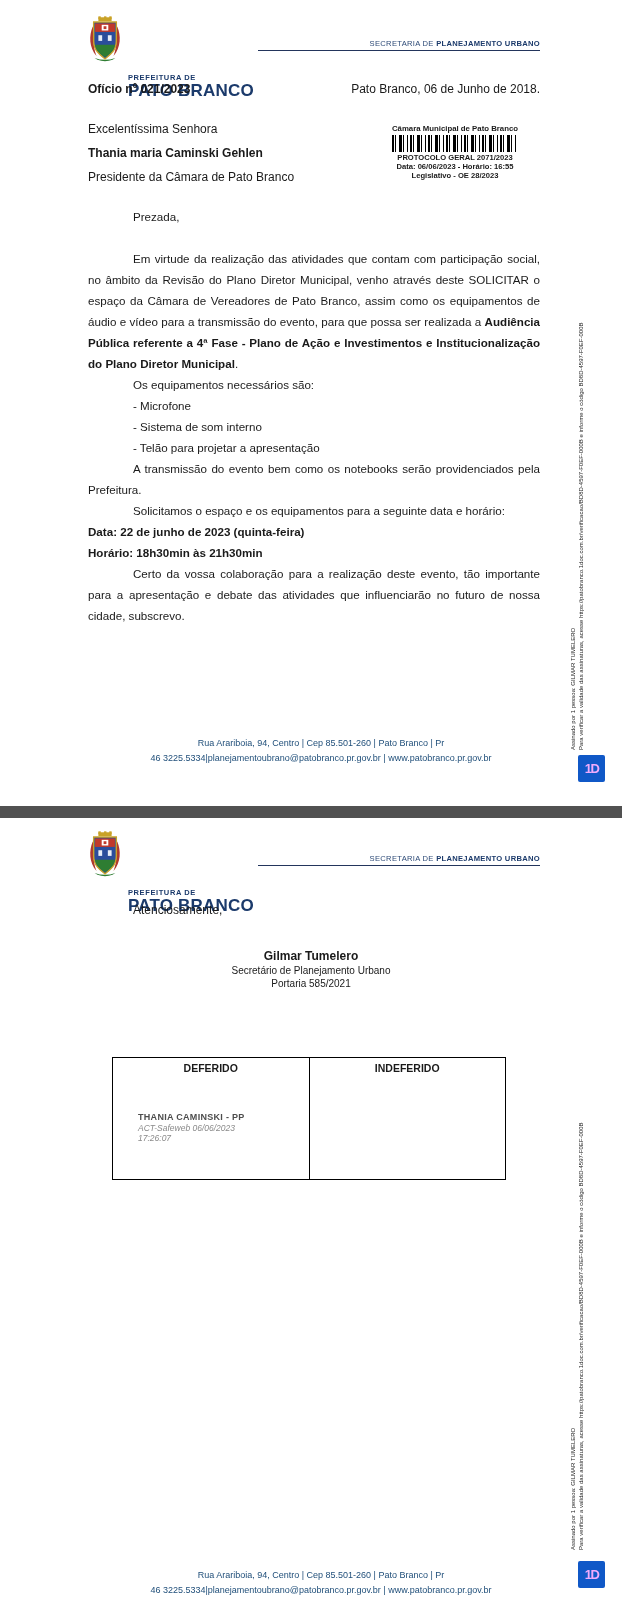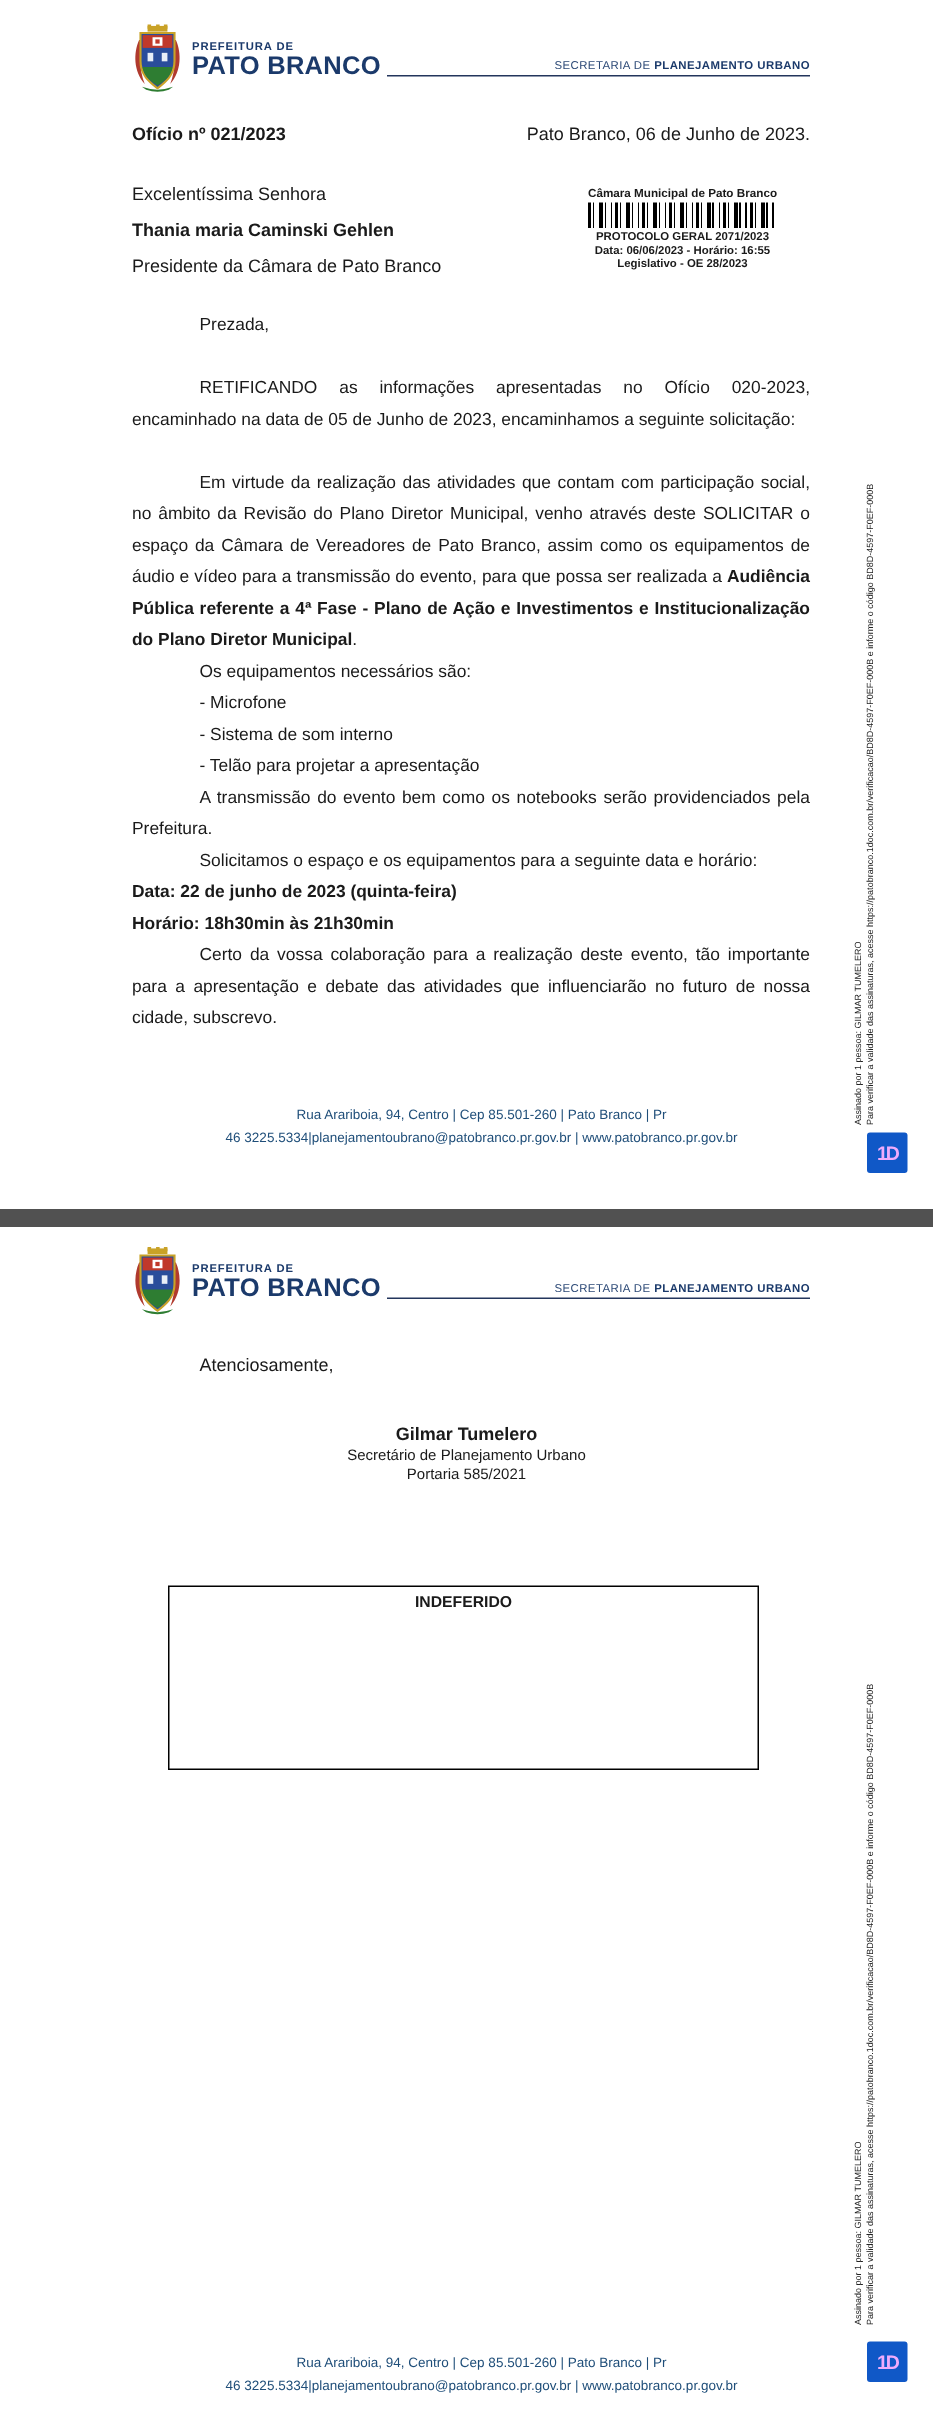--- a/index.html
+++ b/index.html
@@ -5,21 +5,21 @@
   * { margin:0; padding:0; box-sizing:border-box; }
   html,body { background:#fff; }
   body { font-family:"Liberation Sans","DejaVu Sans",sans-serif; color:#1a1a1a; }
   #doc { position:relative; width:622px; height:1619px; background:#fff; overflow:hidden; }
 
   
   .hdr { position:absolute; left:88px; width:452px; height:50px; display:flex; align-items:flex-start; }
   .hdr-p1 { top:16px; } .hdr-p2 { top:831px; }
   .crest { flex:0 0 34px; margin-right:6px; }
   .org { padding-top:10px; }
-  .org-small { font-size:7.5px; font-weight:bold; letter-spacing:.6px; color:#1b3a6b; }
+  .org-small { font-size:7.5px; font-weight:bold; letter-spacing:.6px; color:#1b3a6b;margin-top:47px; }
   .org-large { font-size:17px; font-weight:bold; letter-spacing:.2px; color:#1b3a6b; line-height:18px; }
   .dept-wrap { flex:1; position:relative; height:44px; }
   .dept-text { position:absolute; right:0; top:23px; font-size:7.6px; letter-spacing:.3px; color:#2d4a77; white-space:nowrap; }
   .dept-text b { color:#1b3a6b; }
   .dept-line { position:absolute; left:4px; right:0; top:34px; border-top:1.5px solid #23355c; }
 
   
   .ofrow { position:absolute; left:88px; width:452px; top:82px; display:flex; justify-content:space-between; font-size:12px; }
   .ofnum { font-weight:bold; }
 
@@ -100,40 +100,39 @@
       <div class="org-large">PATO BRANCO</div>
     </div>
     <div class="dept-wrap">
       <div class="dept-text"><span>SECRETARIA DE </span><b>PLANEJAMENTO URBANO</b></div>
       <div class="dept-line"></div>
     </div>
   </div>
 
   <div class="ofrow">
     <span class="ofnum">Ofício nº 021/2023</span>
-    <span>Pato Branco, 06 de Junho de 2023.</span>
+    <span>Pato Branco, 06 de Junho de 2018.</span>
   </div>
 
   <div class="addr">
     <div>Excelentíssima Senhora</div>
     <div class="bold">Thania maria Caminski Gehlen</div>
     <div>Presidente da Câmara de Pato Branco</div>
   </div>
 
   <div class="stamp">
     <div class="stamp-title">Câmara Municipal de Pato Branco</div>
     <div class="barcode"></div>
     <div class="stamp-line">PROTOCOLO GERAL 2071/2023</div>
     <div class="stamp-line">Data: 06/06/2023 - Horário: 16:55</div>
     <div class="stamp-line">Legislativo - OE 28/2023</div>
   </div>
 
   <div class="body1">
     <p>Prezada,</p>
-    <p class="gap">RETIFICANDO as informações apresentadas no Ofício 020-2023, encaminhado na data de 05 de Junho de 2023, encaminhamos a seguinte solicitação:</p>
     <p class="gap"><span>Em virtude da realização das atividades que contam com participação social, no âmbito da Revisão do Plano Diretor Municipal, venho através deste SOLICITAR o espaço da Câmara de Vereadores de Pato Branco, assim como os equipamentos de áudio e vídeo para a transmissão do evento, para que possa ser realizada a </span><span class="bold">Audiência Pública referente a 4ª Fase - Plano de Ação e Investimentos e Institucionalização do Plano Diretor Municipal</span><span>.</span></p>
     <p>Os equipamentos necessários são:</p>
     <p>- Microfone</p>
     <p>- Sistema de som interno</p>
     <p>- Telão para projetar a apresentação</p>
     <p>A transmissão do evento bem como os notebooks serão providenciados pela Prefeitura.</p>
     <p>Solicitamos o espaço e os equipamentos para a seguinte data e horário:</p>
     <p class="bold noindent">Data:  22 de junho de 2023 (quinta-feira)</p>
     <p class="bold noindent">Horário: 18h30min às 21h30min</p>
     <p>Certo da vossa colaboração para a realização deste evento, tão importante para a apresentação e debate das atividades que influenciarão no futuro de nossa cidade, subscrevo.</p>
@@ -183,20 +182,28 @@
 
   <div class="closing">Atenciosamente,</div>
 
   <div class="signblock">
     <div class="signname">Gilmar Tumelero</div>
     <div class="signrole">Secretário de Planejamento Urbano</div>
     <div class="signrole">Portaria 585/2021</div>
   </div>
 
   <div class="dtable">
+    <div class="dcell dcell-left">
+      <div class="dhead">DEFERIDO</div>
+      <div class="sigstamp">
+        <div class="sigstamp-name">THANIA CAMINSKI - PP</div>
+        <div class="sigstamp-sub">ACT-Safeweb 06/06/2023</div>
+        <div class="sigstamp-sub">17:26:07</div>
+      </div>
+    </div>
     <div class="dcell">
       <div class="dhead">INDEFERIDO</div>
     </div>
   </div>
 
   <div class="foot foot-p2">
     <div>Rua Arariboia, 94, Centro | Cep 85.501-260 | Pato Branco | Pr</div>
     <div>46 3225.5334|planejamentoubrano@patobranco.pr.gov.br | www.patobranco.pr.gov.br</div>
   </div>
 

